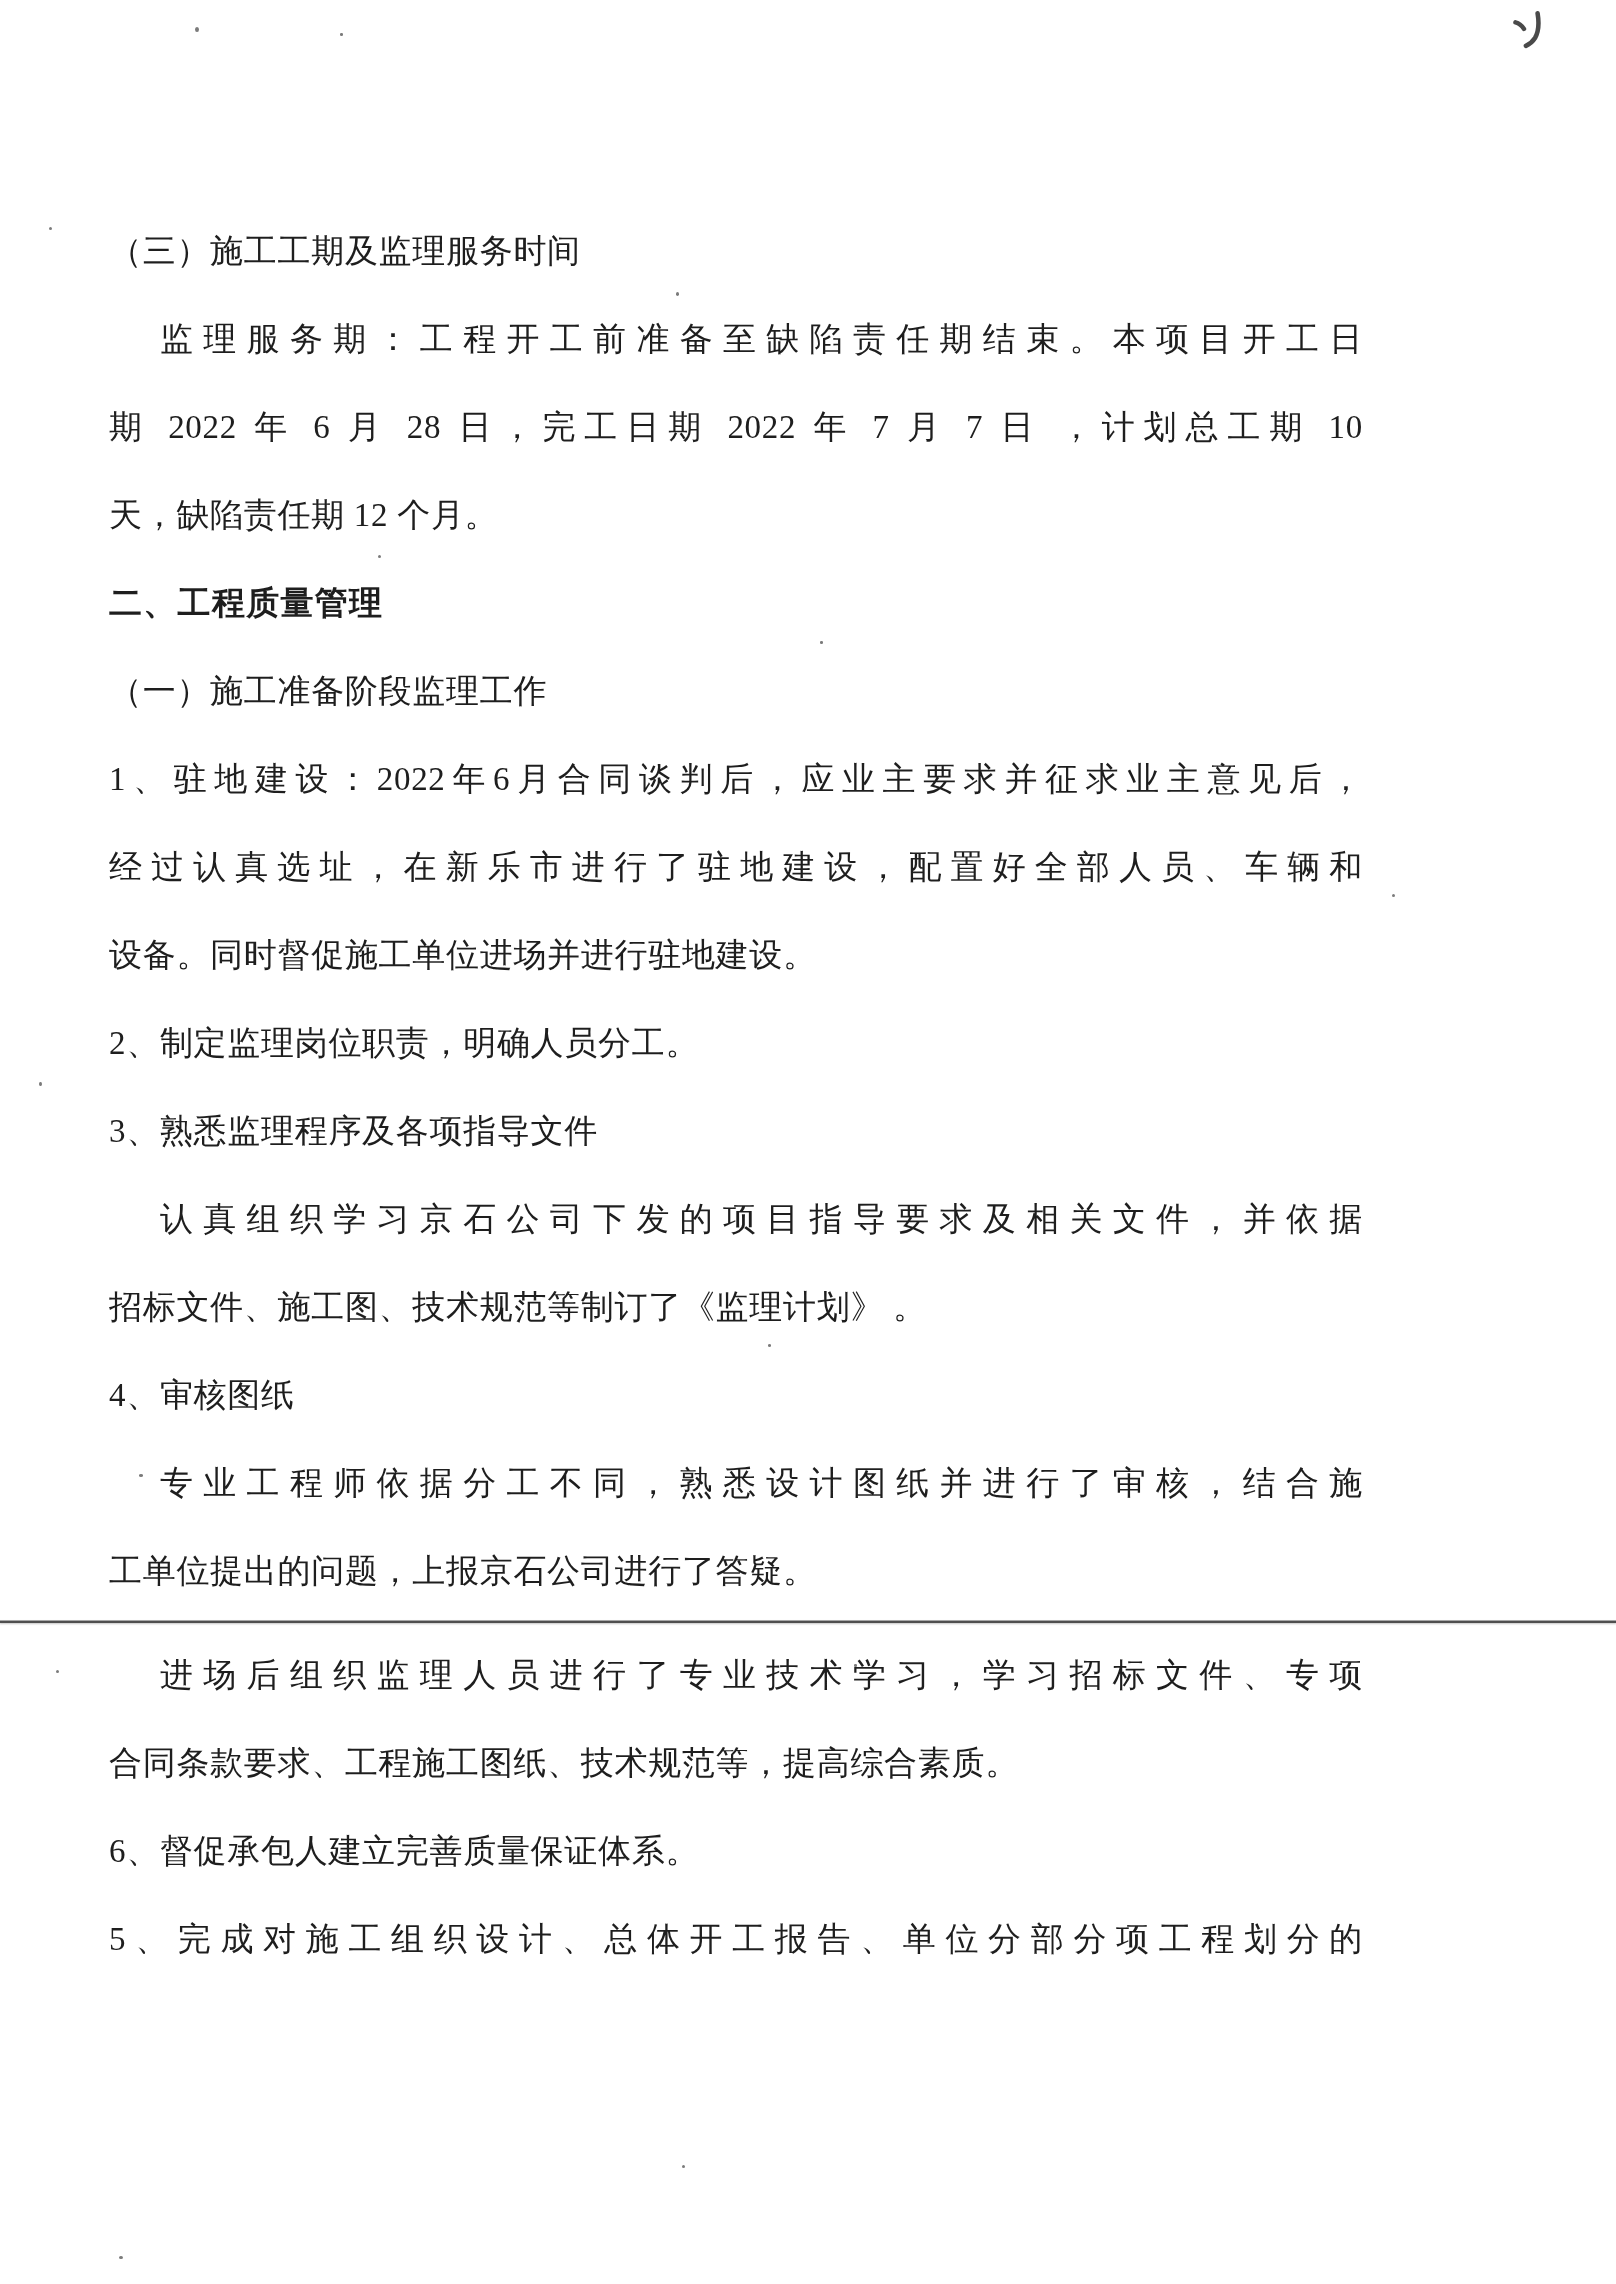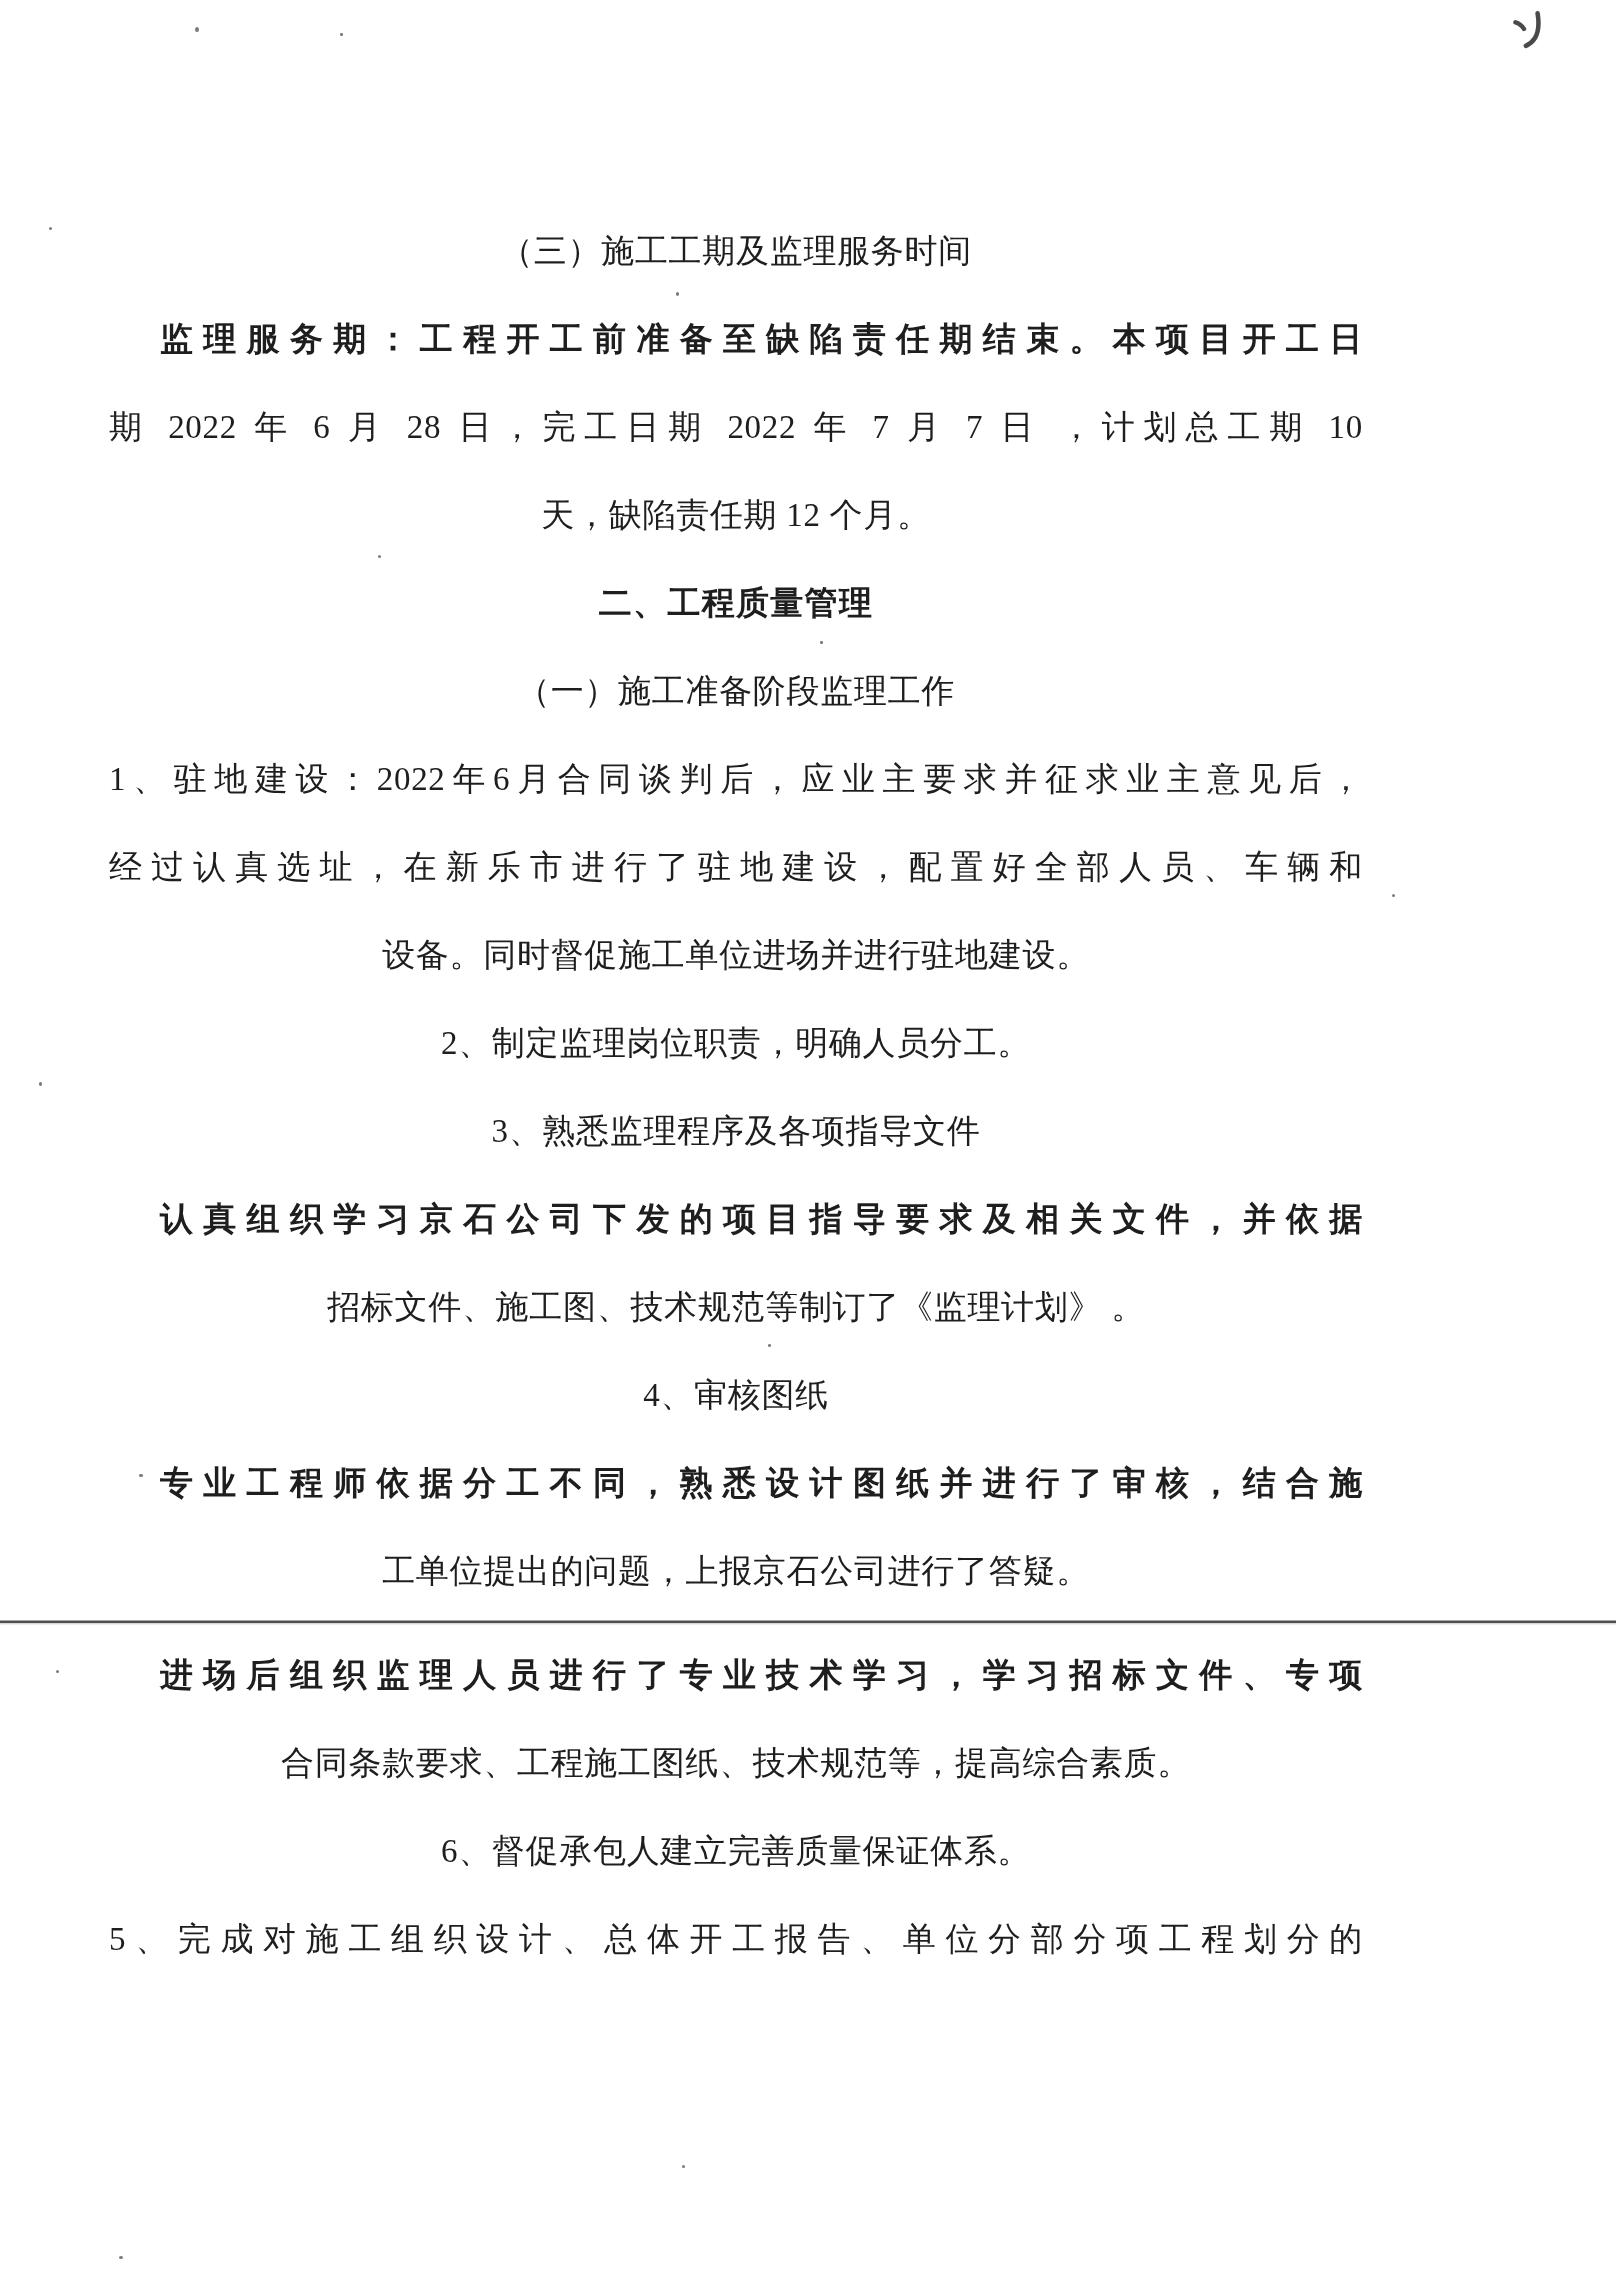--- a/index.html
+++ b/index.html
@@ -26,31 +26,30 @@
     top: 207px;
     left: 109px;
     width: 1254px;
   }
   .line {
     font-size: 33px;
     line-height: 88px;
     height: 88px;
     white-space: nowrap;
     letter-spacing: 0.7px;
-    text-align: center;
+    text-align: left;
   }
   .line.fill {
     white-space: normal;
     text-align: justify;
     text-align-last: justify;
     text-justify: inter-character;
   }
   .line.indent {
     text-indent: 51px;
-    font-weight: bold;
   }
   .line.bold {
     font-weight: bold;
     letter-spacing: 1.3px;
   }
   
   .divider {
     height: 16.3px;
     width: 1616px;
     margin-left: -109px;

